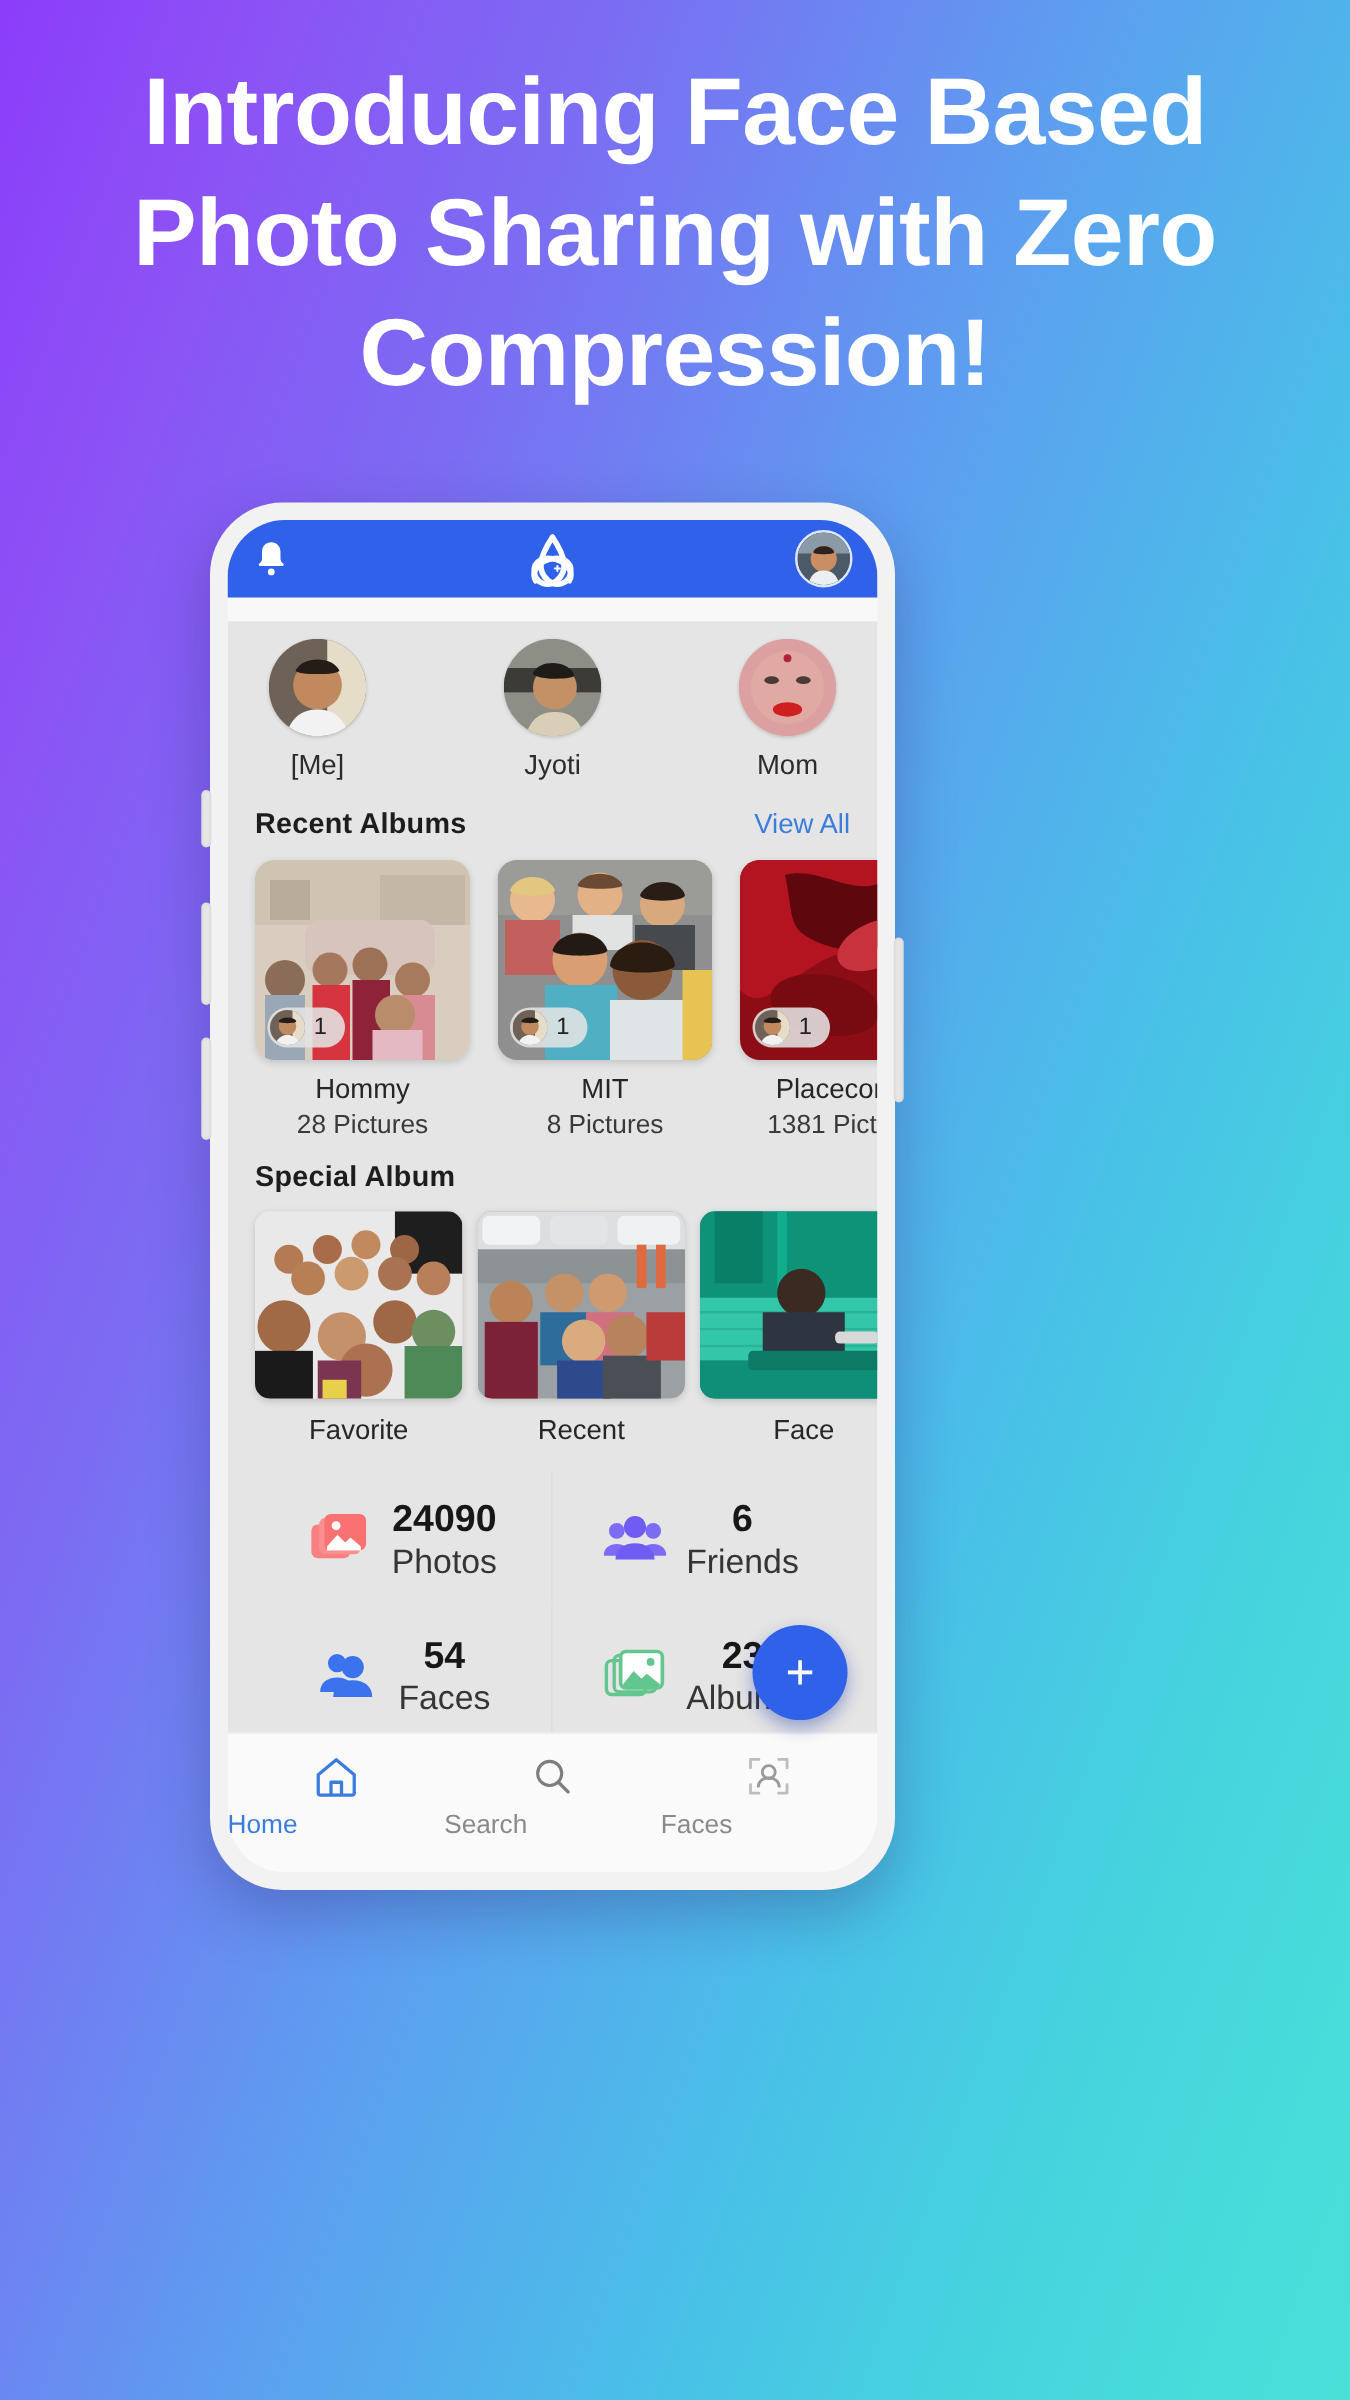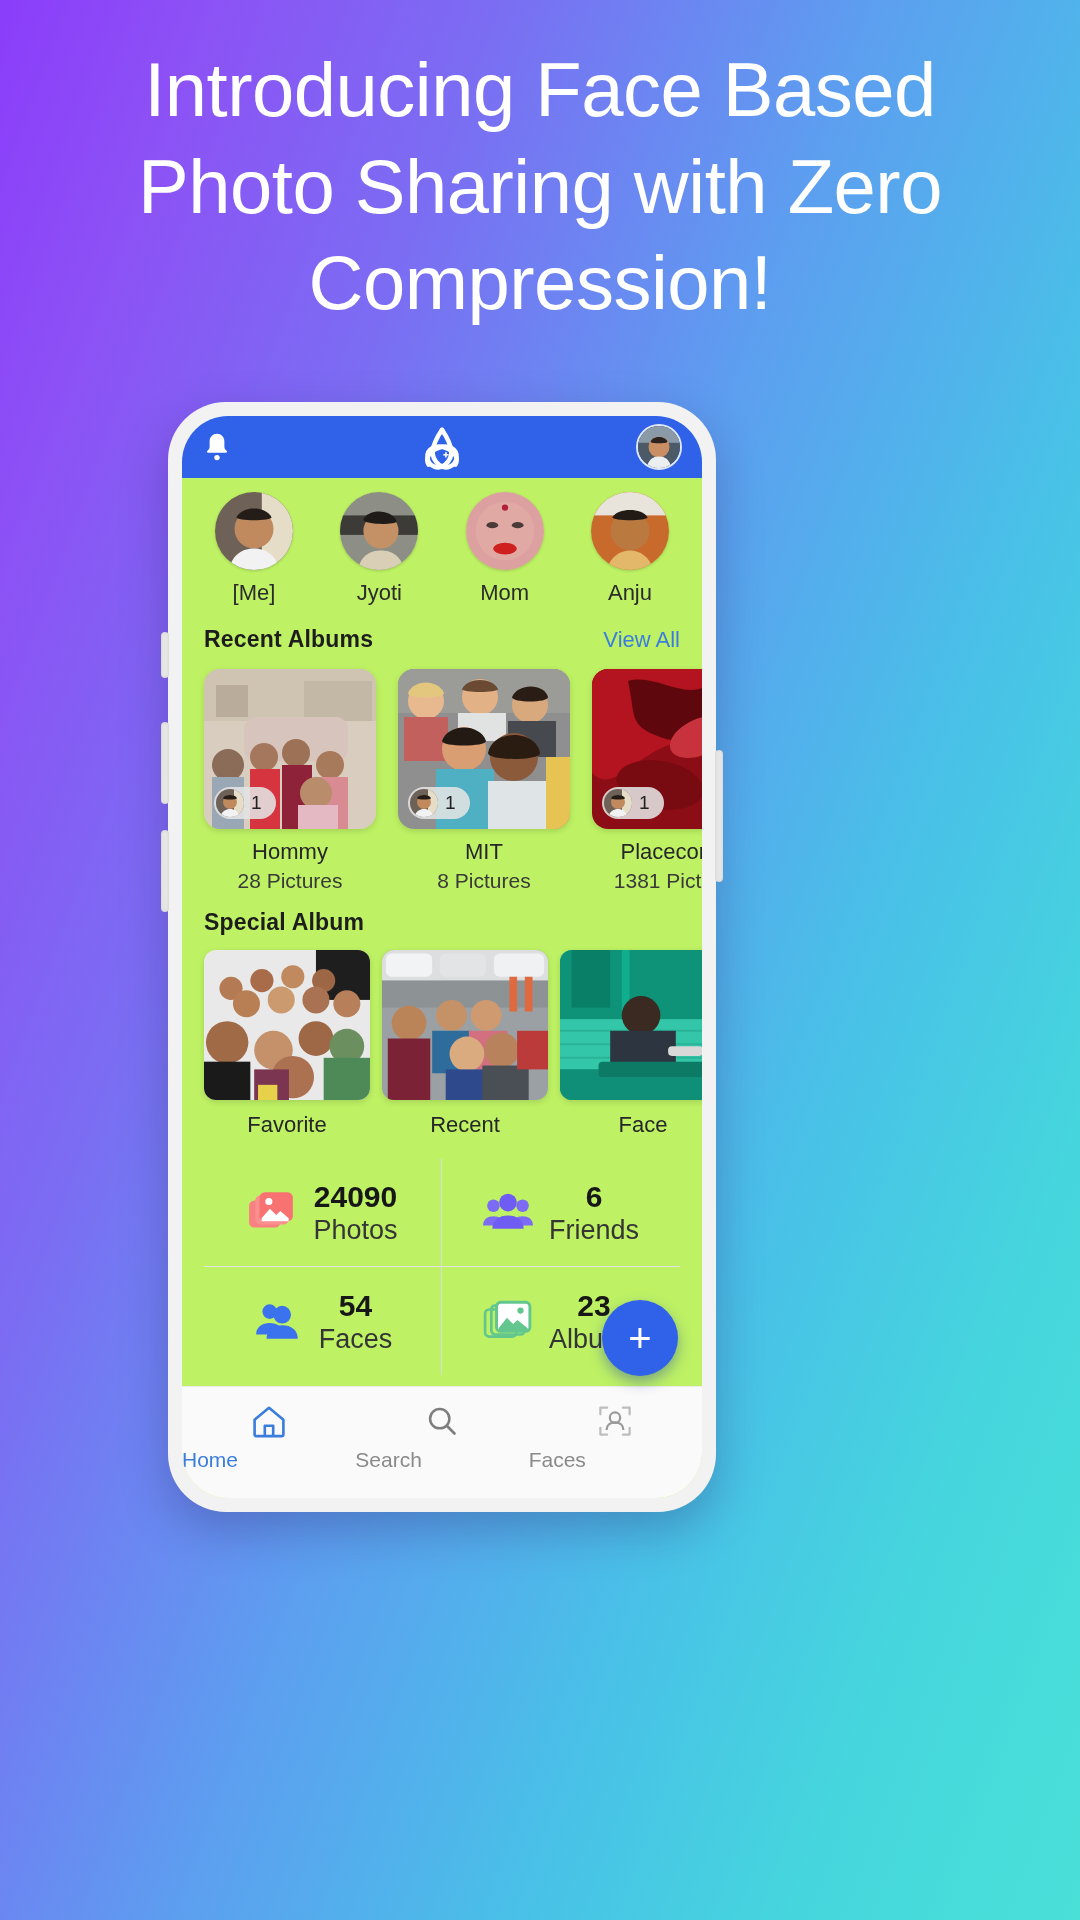--- a/index.html
+++ b/index.html
@@ -14,21 +14,21 @@
   }
 
   
   .headline {
     position: absolute;
     top: 42px; left: 0; right: 0;
     text-align: center;
     color: #ffffff;
     font-size: 76px;
     line-height: 1.27;
-    font-weight: 400;
+    font-weight: 700;
     letter-spacing: -0.5px;
     padding: 0 80px;
   }
 
   
   .phone {
     position: absolute;
     left: 168px;
     top: 402px;
     width: 548px;
@@ -73,23 +73,24 @@
   .bell { width: 30px; height: 32px; }
   .logo-knot { width: 56px; height: 56px; position:absolute; left:50%; transform:translateX(-50%); top: 6px;}
   .appbar-avatar {
     width: 46px; height: 46px; border-radius: 50%;
     overflow: hidden; border: 2px solid rgba(255,255,255,0.85);
   }
 
   
   .body {
     flex: 1 1 auto;
-    background: #bef264;
+    background: #e5e5e5;
     overflow: hidden;
     position: relative;
+    margin-top: 19px;
   }
 
   
   .faces-row {
     display: flex;
     padding: 14px 16px 10px 16px;
     justify-content: space-between;
   }
   .face-item { width: 112px; text-align: center; }
   .face-pic {
@@ -312,32 +313,20 @@
               <rect width="40" height="40" fill="#dda0a0"></rect>
               <circle cx="20" cy="20" r="15" fill="#e0a9a4"></circle>
               <circle cx="20" cy="8" r="1.6" fill="#b1223a"></circle>
               <ellipse cx="13.5" cy="17" rx="3" ry="1.6" fill="#4b3a3a"></ellipse>
               <ellipse cx="26.5" cy="17" rx="3" ry="1.6" fill="#4b3a3a"></ellipse>
               <ellipse cx="20" cy="29" rx="6" ry="3" fill="#cf2020"></ellipse>
             </svg>
           </div>
           <div class="face-name">Mom</div>
         </div>
-        <div class="face-item">
-          <div class="face-pic">
-            <svg class="ph" viewBox="0 0 40 40" preserveAspectRatio="xMidYMid slice">
-              <rect width="40" height="40" fill="#c96a2d"></rect>
-              <rect x="0" y="0" width="40" height="12" fill="#e8e4dc"></rect>
-              <circle cx="20" cy="20" r="10" fill="#b9793f"></circle>
-              <path d="M11 13c3-5 15-5 18 0c0 2-18 2-18 0z" fill="#221a14"></path>
-              <path d="M8 40c2-7 7-10 12-10s10 3 12 10z" fill="#e4b86a"></path>
-            </svg>
-          </div>
-          <div class="face-name">Anju</div>
-        </div>
       </div>
 
       <div class="section-head">
         <span class="section-title">Recent Albums</span>
         <span class="view-all">View All</span>
       </div>
 
       <div class="album-strip">
         <div class="album-card">
           <div class="album-thumb">

